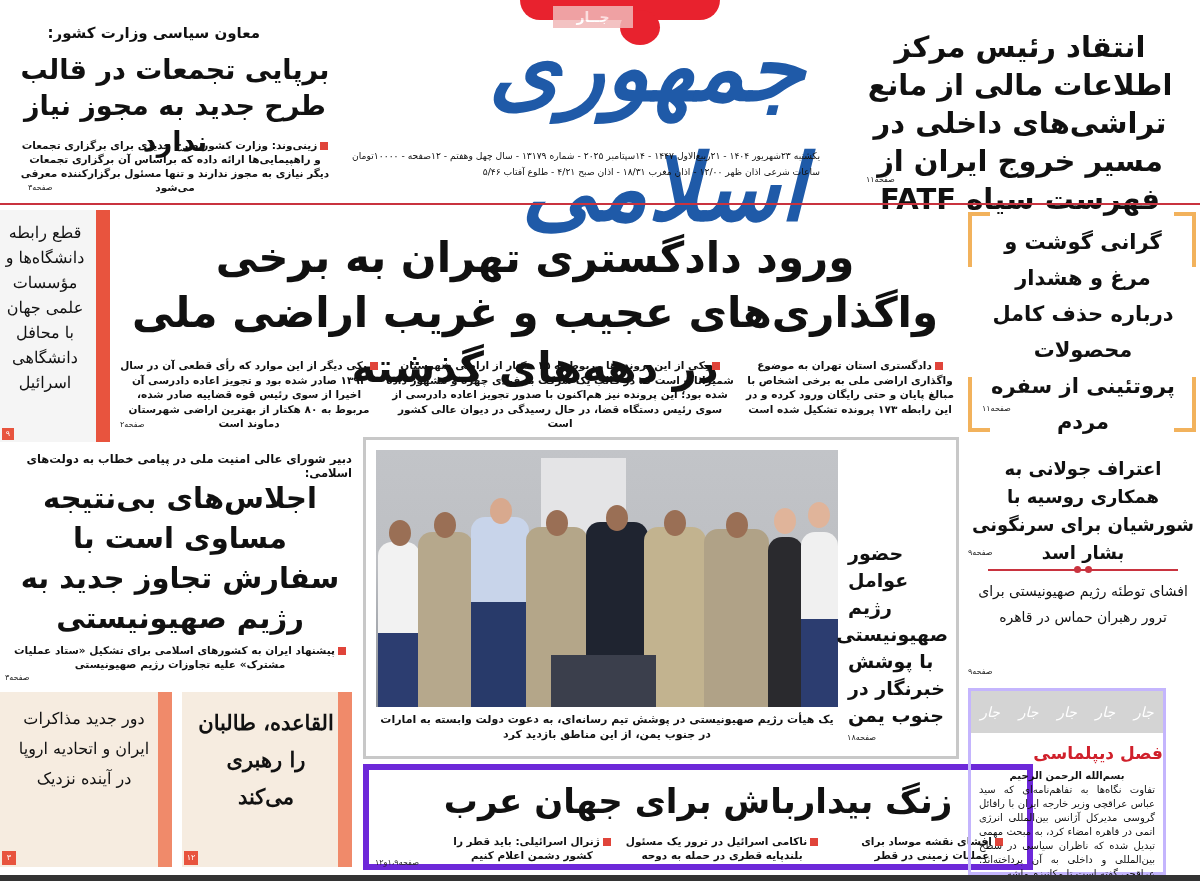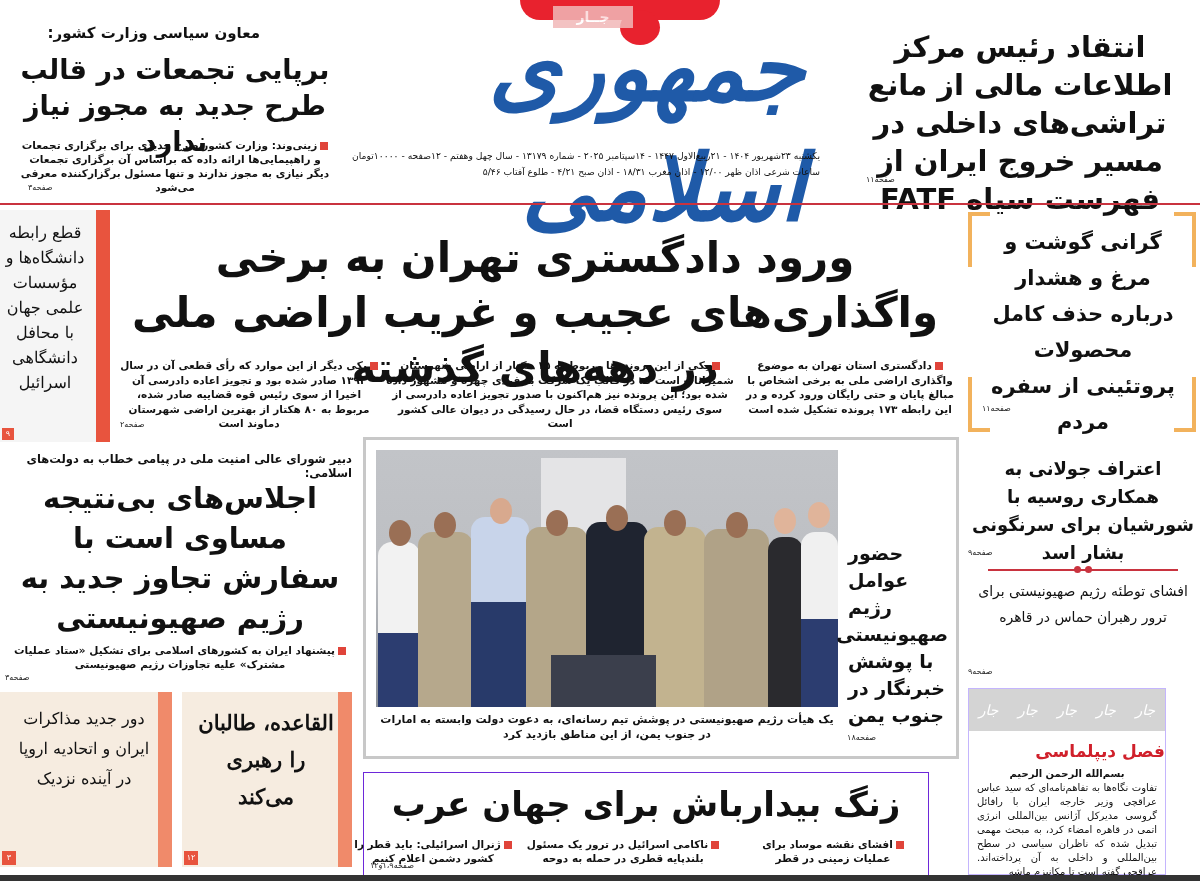--- a/index.html
+++ b/index.html
@@ -54,31 +54,31 @@
     #mid-left-headline { left: 10px; top: 478px; width: 340px; font-size: 29px; line-height: 40px; font-weight: 900; text-align: center; }
     #mid-left-sub { left: 5px; top: 643px; width: 350px; font-size: 10.5px; line-height: 14px; font-weight: bold; text-align: center; }
 
     
     .bbox { top: 692px; height: 175px; background: #f6ece0; }
     .bbox .stripe { position: absolute; right: 0; top: 0; width: 14px; height: 100%; background: #f08a6a; }
     .bbox .txt { position: absolute; right: 18px; top: 10px; font-family: "DejaVu Serif", serif; text-align: center; }
     .bbox .num { position: absolute; left: 2px; bottom: 2px; width: 14px; height: 14px; background: #e8543e; color: #fff; font-size: 8px; text-align: center; line-height: 14px; }
 
     
-    #bottom-center { left: 363px; top: 764px; width: 566px; height: 106px; border: 1px solid #6d28d9; margin-top: 8px; }
+    #bottom-center { left: 363px; top: 764px; width: 670px; height: 106px; border: 6px solid #6d28d9; }
     #bc-headline { position: absolute; left: 0; top: 8px; width: 100%; font-size: 34px; line-height: 46px; font-weight: 900; text-align: center; }
     .bc-sub { position: absolute; top: 64px; font-size: 10.5px; line-height: 14px; font-weight: bold; text-align: center; }
 
     
     #rc-article-1 { left: 968px; top: 455px; width: 230px; font-size: 18px; line-height: 28px; font-weight: bold; text-align: center; }
     .rc-divider { left: 988px; top: 569px; width: 190px; height: 2px; background: #c9333f; }
     .rc-dot { top: 566px; width: 7px; height: 7px; border-radius: 50%; background: #c9333f; }
     #rc-article-2 { left: 968px; top: 578px; width: 230px; font-size: 14px; line-height: 26px; text-align: center; }
 
-    #column-box { left: 968px; top: 688px; width: 198px; height: 187px; border: 1px solid #c4b5fd; }
+    #column-box { left: 968px; top: 688px; width: 198px; height: 187px; border: 3px solid #c4b5fd; }
     #column-box .pattern { height: 42px; background: #d4d4d4; color: #fff; font-size: 14px; font-style: italic; display: flex; justify-content: space-around; align-items: center; direction: ltr; }
     #column-box .title { text-align: right; color: #d0202b; font-size: 17px; font-weight: 900; margin-top: 10px; }
     #column-box .body { font-size: 10px; line-height: 14px; padding: 6px 8px 0 8px; text-align: justify; }
     #column-box .bis { text-align: center; font-size: 10px; font-weight: bold; }
   </style>
 </head>
 <body>
 
 <div class="abs" id="masthead-logo">
   <div class="logo-splash"></div>

